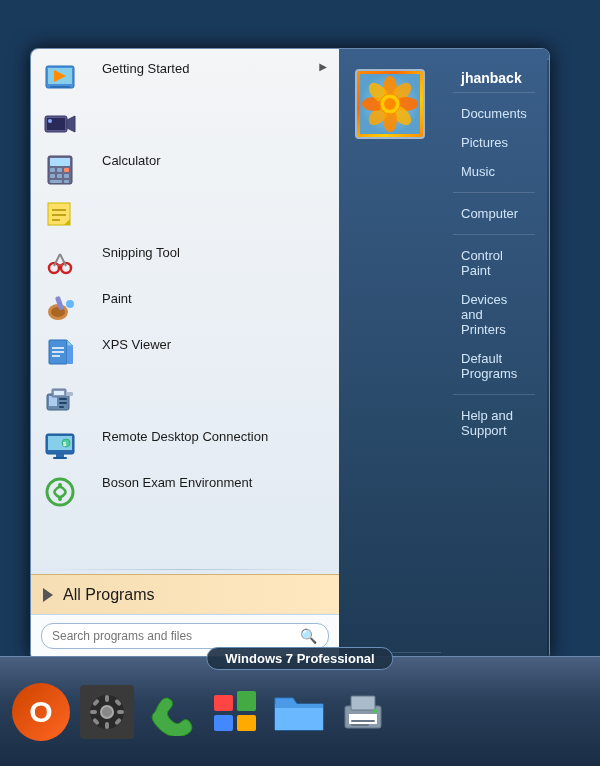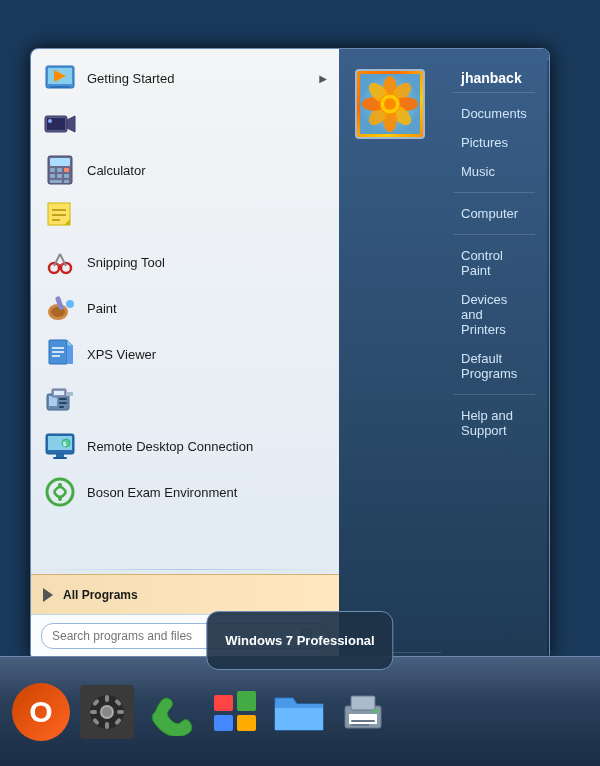--- a/index.html
+++ b/index.html
@@ -61,24 +61,23 @@
     }
 
     .menu-items {
       flex: 1;
       padding: 6px 0;
       overflow: hidden;
     }
 
     .menu-item {
       display: flex;
-      align-items: center;
       padding: 6px 12px;
       cursor: pointer;
-      gap: 10px;
+      gap: 25px;
       min-height: 42px;
     }
     .menu-item .item-icon {
       width: 34px;
       height: 34px;
       flex-shrink: 0;
       display: flex;
       align-items: center;
       justify-content: center;
       font-size: 22px;
@@ -112,23 +111,23 @@
       min-height: 40px;
     }
     .all-programs-item .triangle {
       width: 0;
       height: 0;
       border-top: 7px solid transparent;
       border-bottom: 7px solid transparent;
       border-left: 10px solid #555;
     }
     .all-programs-item .item-label {
-      font-size: 12px;
+      font-size: 16px;
       color: #1a1a1a;
-      font-weight: 700;
+      font-weight: 400;
     }
 
     
     .search-bar {
       padding: 8px 10px;
       background: rgba(255,255,255,0.8);
       border-top: 1px solid #c0d8f0;
     }
     .search-input-wrap {
       display: flex;
@@ -250,21 +249,21 @@
     
     .win7-badge {
       position: absolute;
       bottom: 96px;
       left: 50%;
       transform: translateX(-50%);
       background: rgba(30,50,70,0.92);
       color: white;
       font-size: 13px;
       font-weight: 600;
-      padding: 21px 18px;
+      padding: 3px 18px;
       border-radius: 12px;
       white-space: nowrap;
       border: 1px solid #6a90b8;
       z-index: 100;
     }
   </style>
 </head>
 <body>
 
 <div class="start-menu">

